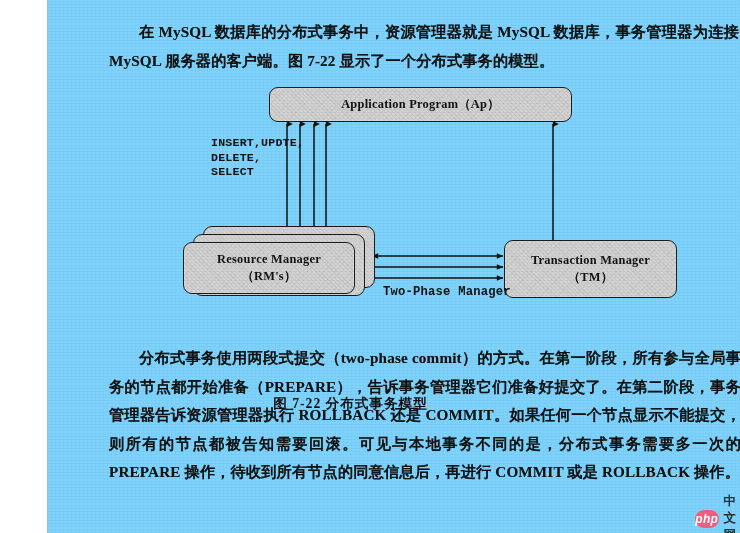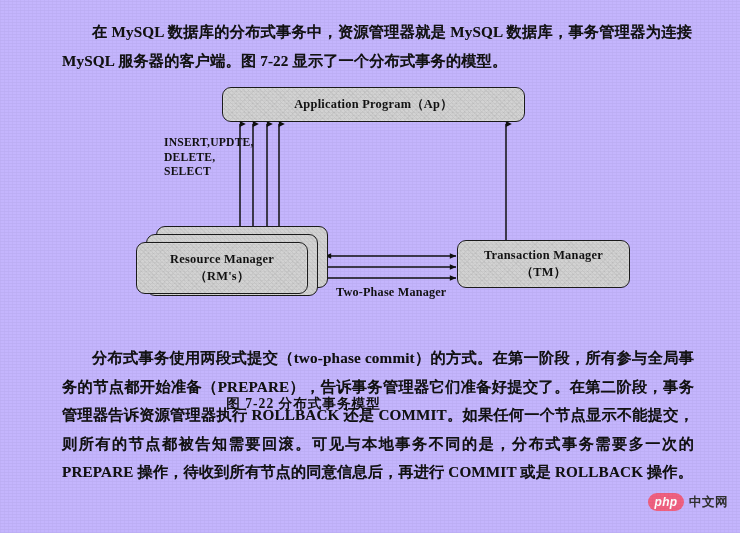--- a/index.html
+++ b/index.html
@@ -14,21 +14,22 @@
     position: relative;
     overflow: hidden;
     font-family: "Liberation Serif", "DejaVu Serif", serif;
     color: #0d0d0d;
   }
 
   
   #page {
     position: absolute;
     inset: 0;
-    background: #c4b5fd;
+    background: #7dd3fc;
+    margin-left: 47px;
   }
   #grain {
     position: absolute;
     inset: 0;
     pointer-events: none;
     opacity: .055;
     background-image:
       repeating-linear-gradient(0deg, rgba(0,0,0,.55) 0 1px, transparent 1px 3px),
       repeating-linear-gradient(90deg, rgba(0,0,0,.4) 0 1px, transparent 1px 4px);
   }
@@ -110,32 +111,33 @@
   }
   #rm-back  { left: 156px; top: 144px; }
   #rm-mid   { left: 146px; top: 152px; }
   #node-rm  { left: 136px; top: 160px; width: 172px; height: 52px; }
 
   
   #node-tm {
     left: 457px;
     top: 158px;
     width: 173px;
-    height: 48px;
+    height: 58px;
   }
 
   
   .fig-label {
     position: absolute;
     font-size: 11.6px;
     font-weight: 700;
     letter-spacing: .2px;
     line-height: 14.6px;
     color: #111;
     white-space: pre-line;
+    font-family: Liberation Mono, monospace;
   }
   #label-sql   { left: 164px; top: 54px; }
   #label-2pc   { left: 336px; top: 203px; font-size: 12.2px; }
 
   #fig-caption {
     position: absolute;
     left: 0;
     top: 313px;
     width: 607px;
     text-align: center;

